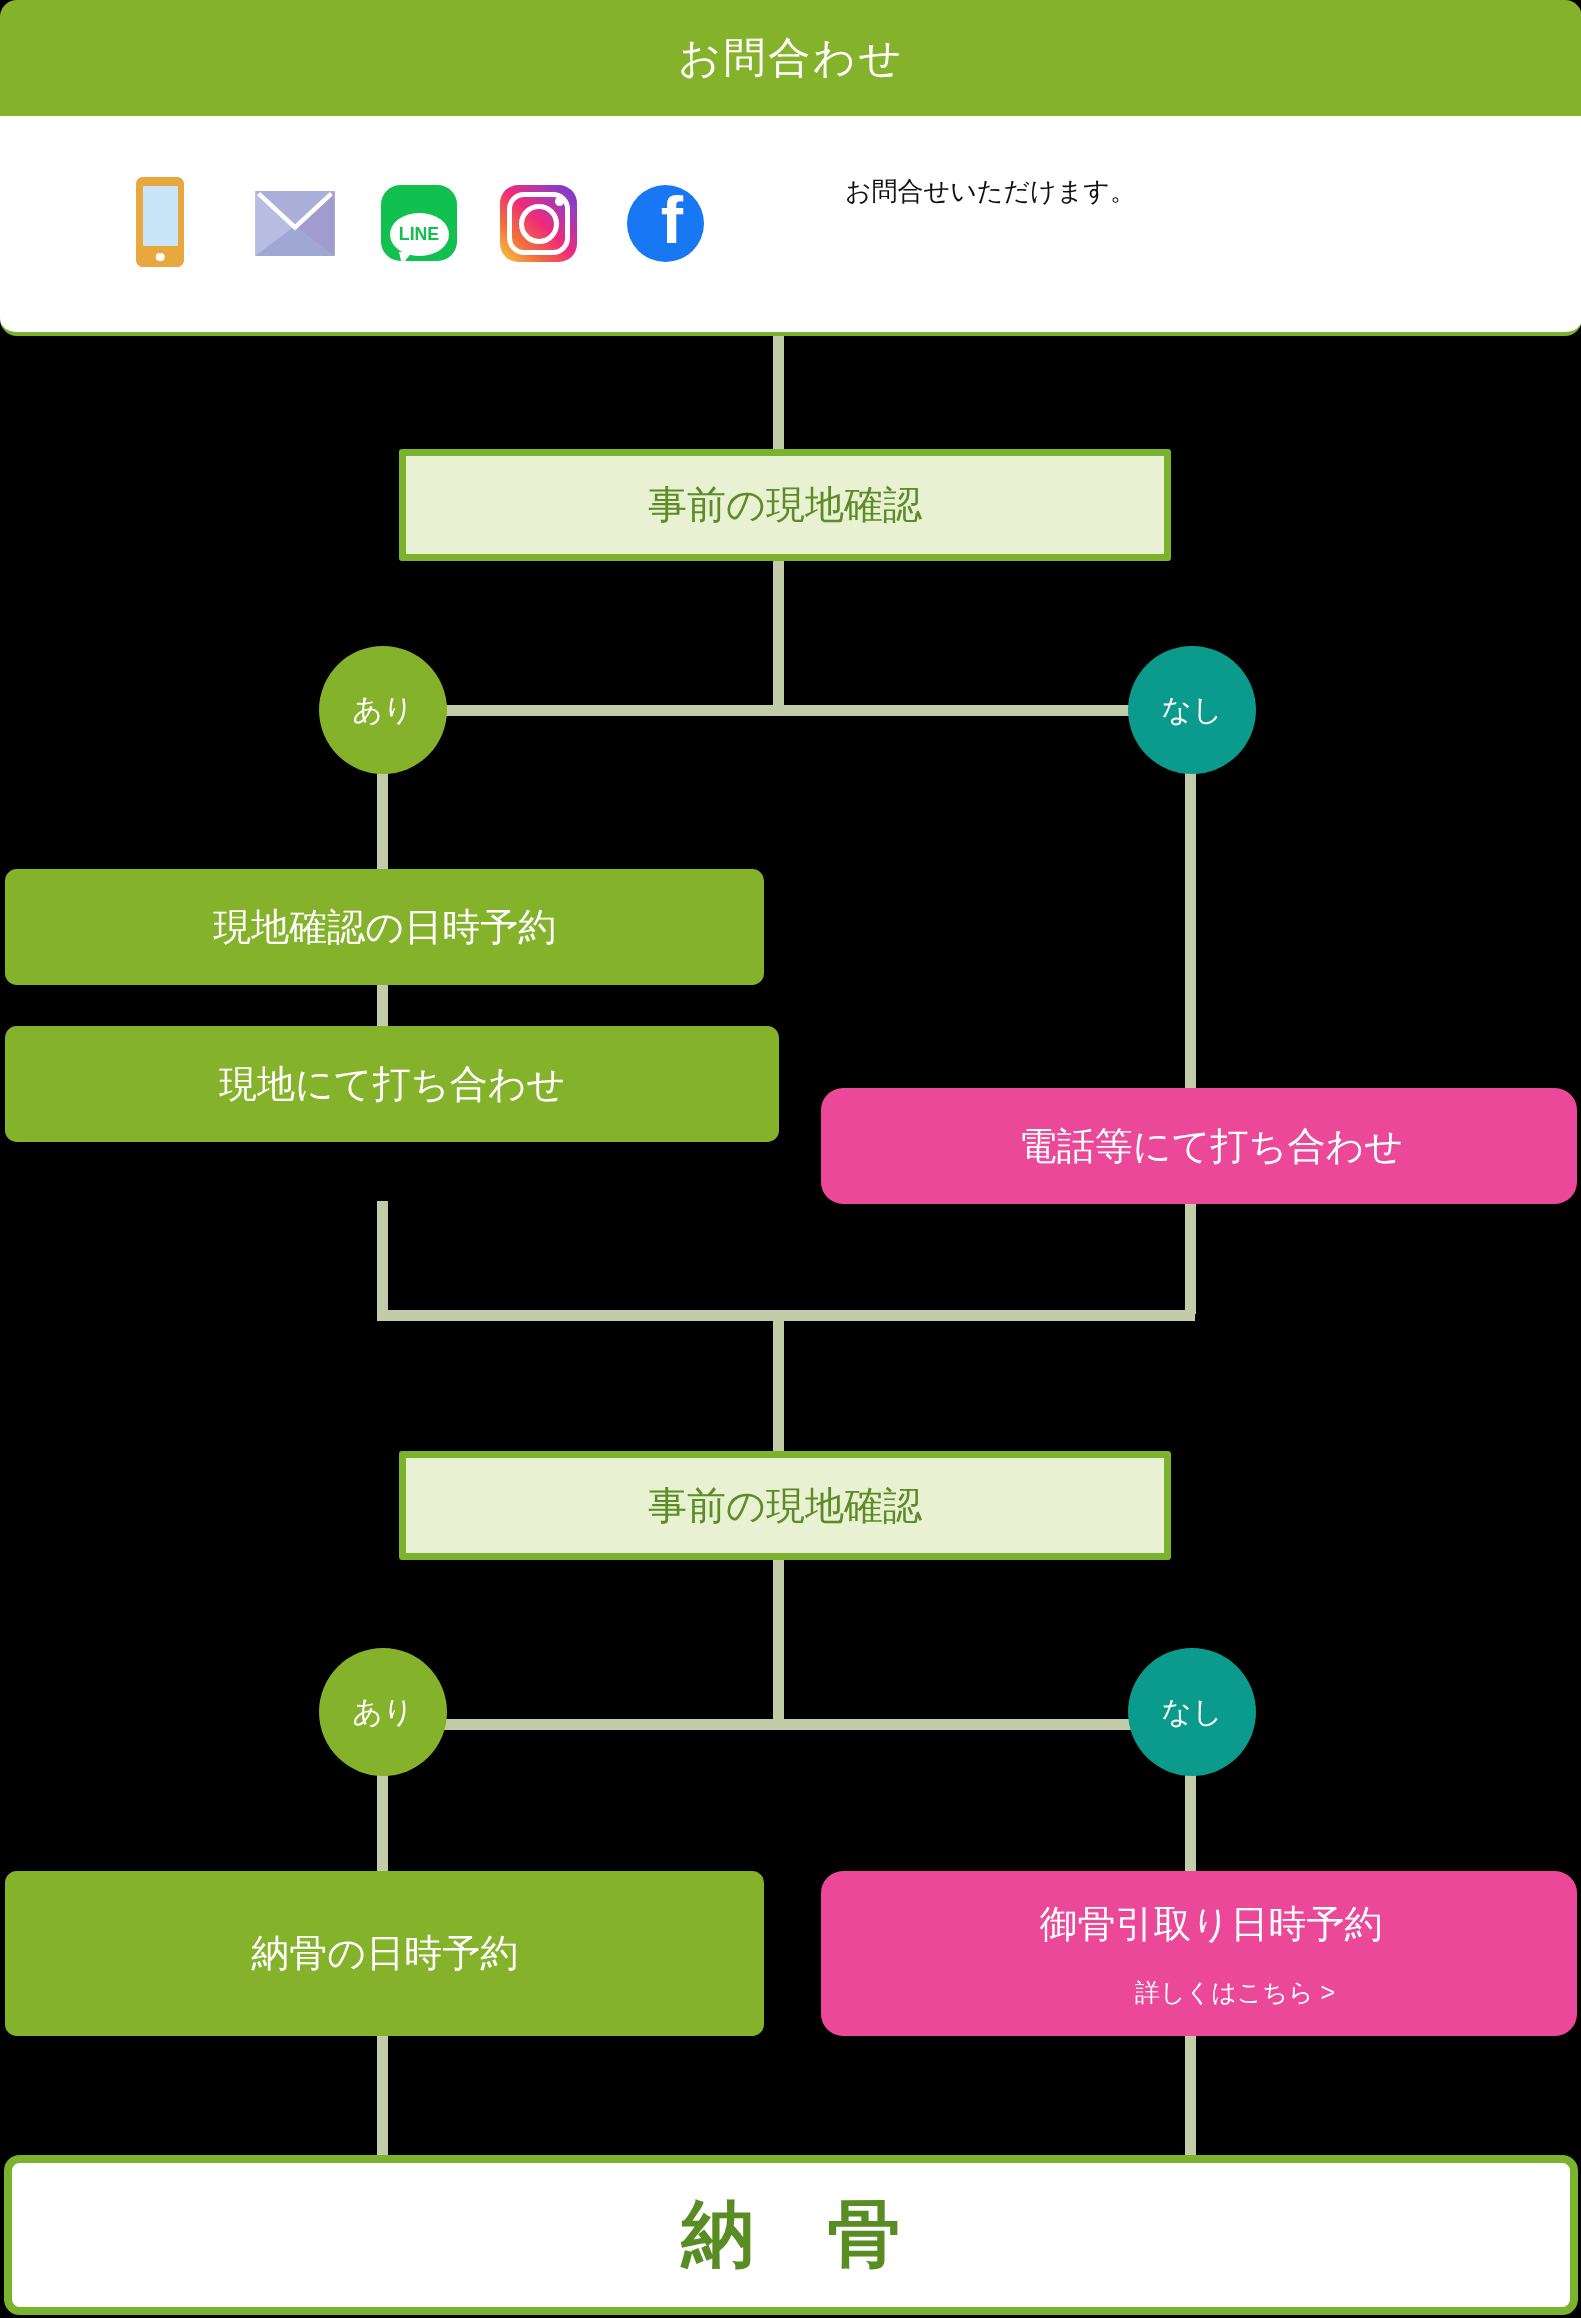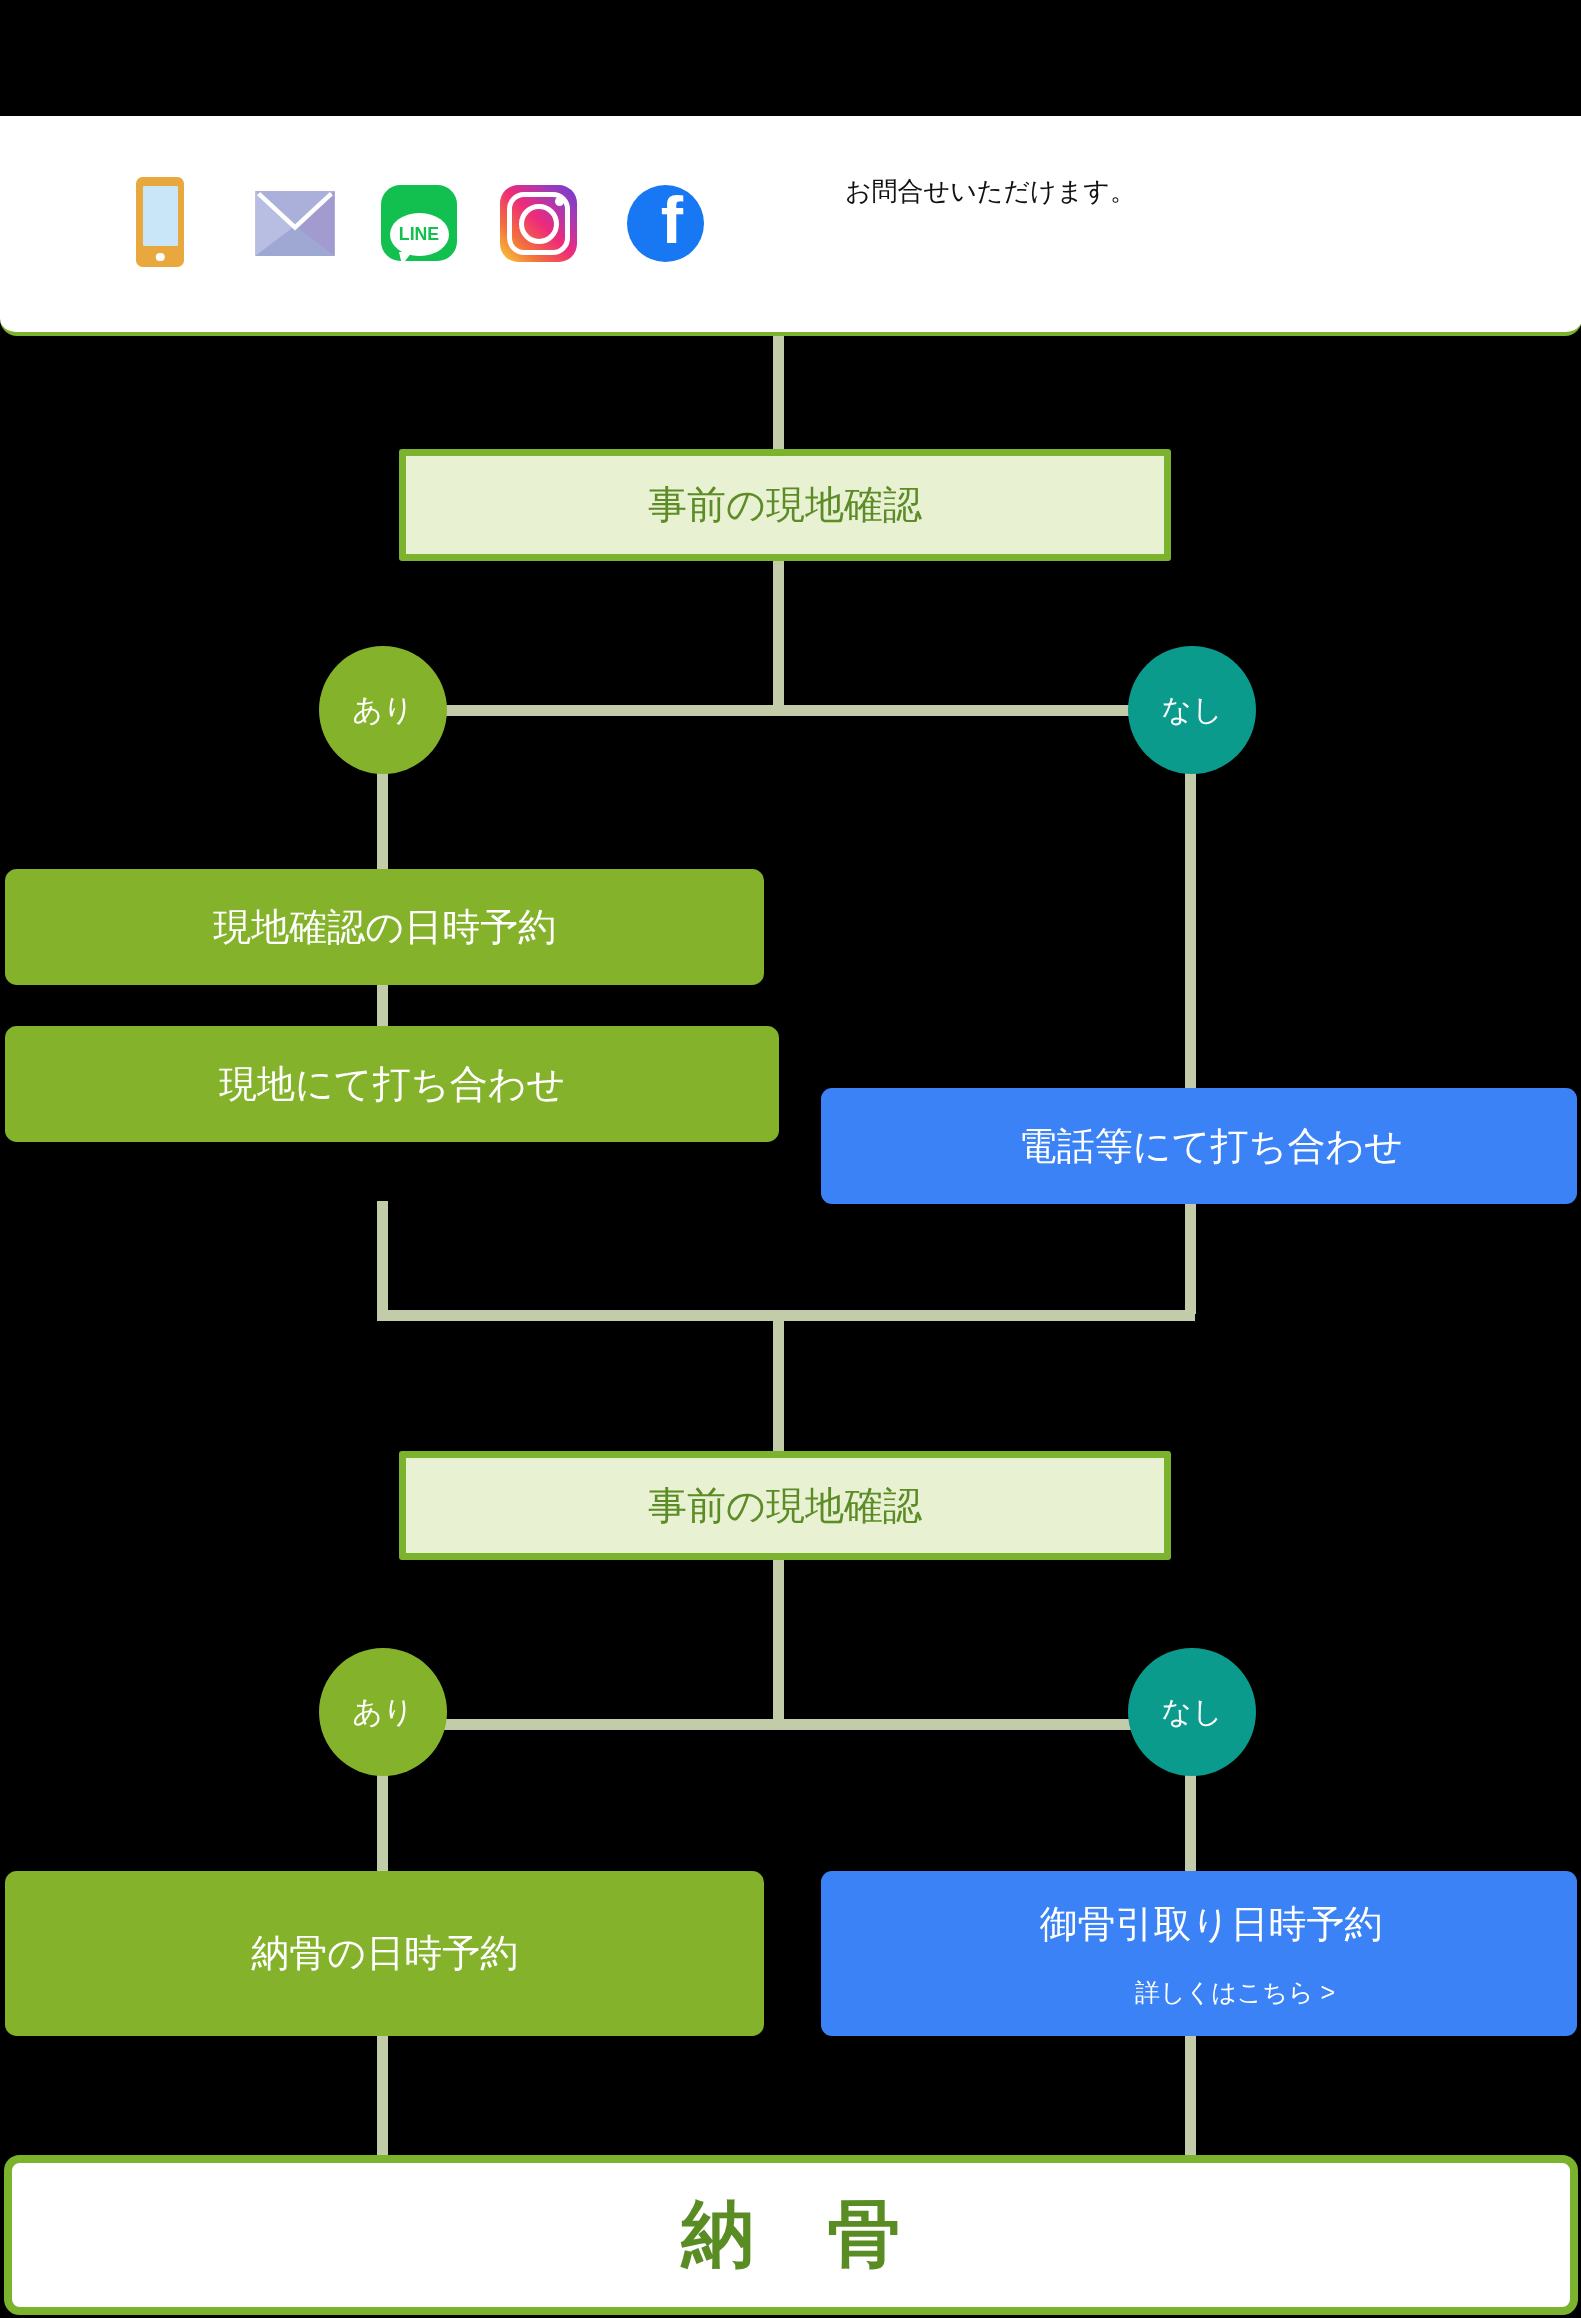--- a/index.html
+++ b/index.html
@@ -57,21 +57,21 @@
   .fb-f { position:absolute; left:6.5px; top:-3.9px; width:100%; text-align:center;
     color:#fff; font-size:67px; font-weight:bold; }
   
   .flow-box {
     position:absolute; display:flex; align-items:center; justify-content:center;
     box-sizing:border-box; white-space:nowrap; font-weight:500;
   }
   .pale-box { background:#e9f1d3; border:7.2px solid #7cb32e; border-radius:3px;
     color:#5d8c26; font-size:39px; }
   .green-box { background:#85b22b; border-radius:11.8px; color:#fff; font-size:38px; }
-  .teal-box { background:#3b82f6; border-radius:11px; color:#fff; font-size:38px;padding-left:24px; }
+  .teal-box { background:#ec4899; border-radius:22px; color:#fff; font-size:38px;padding-left:24px; }
   .circle {
     position:absolute; width:128px; height:128px; border-radius:50%;
     display:flex; align-items:center; justify-content:center;
     color:#fff; font-size:30px; font-weight:500;
   }
   .circle-yes { background:#85b22b; }
   .circle-no  { background:#0a9b8d; }
   .final-box {
     position:absolute; left:3.9px; top:2155px; width:1574px; height:160px;
     background:#fff; border:8.5px solid #7cb32e; border-radius:15.7px;
@@ -96,20 +96,23 @@
   <div class="conn" style="left:1185px; top:1203px; width:10.5px; height:111px;"></div>
   <div class="conn" style="left:377px;  top:1310px; width:818px; height:10.5px;"></div>
   <div class="conn" style="left:773px; top:1319px; width:11px; height:133px;"></div>
   <div class="conn" style="left:773px; top:1559px; width:11px; height:167px;"></div>
   <div class="conn" style="left:383px;  top:1719px; width:809px; height:10.5px;"></div>
   <div class="conn" style="left:377px;  top:1773px; width:10.5px; height:99px;"></div>
   <div class="conn" style="left:1185px; top:1773px; width:10.5px; height:99px;"></div>
   <div class="conn" style="left:377px;  top:2034px; width:10.5px; height:124px;"></div>
   <div class="conn" style="left:1185px; top:2034px; width:10.5px; height:124px;"></div>
 
+  <div class="contact-header">
+    <span>お問合わせ</span>
+  </div>
 
   <div class="contact-panel">
     <div class="phone-icon">
       <div class="phone-screen"></div>
       <div class="phone-home"></div>
     </div>
 
     <svg class="mail-icon" viewBox="0 0 122 100">
       <rect width="122" height="100" fill="#aab0d9"></rect>
       <polygon points="0,0 61,54 0,100" fill="#b8bde2"></polygon>

